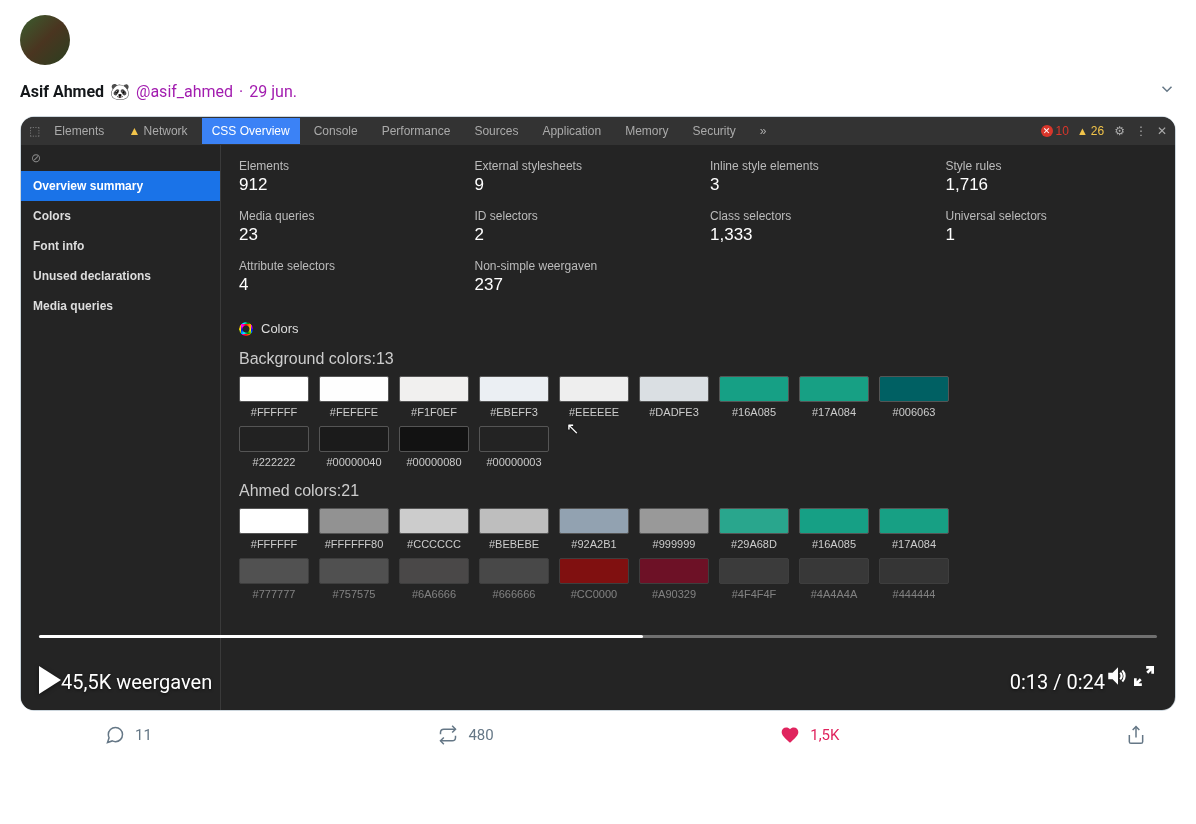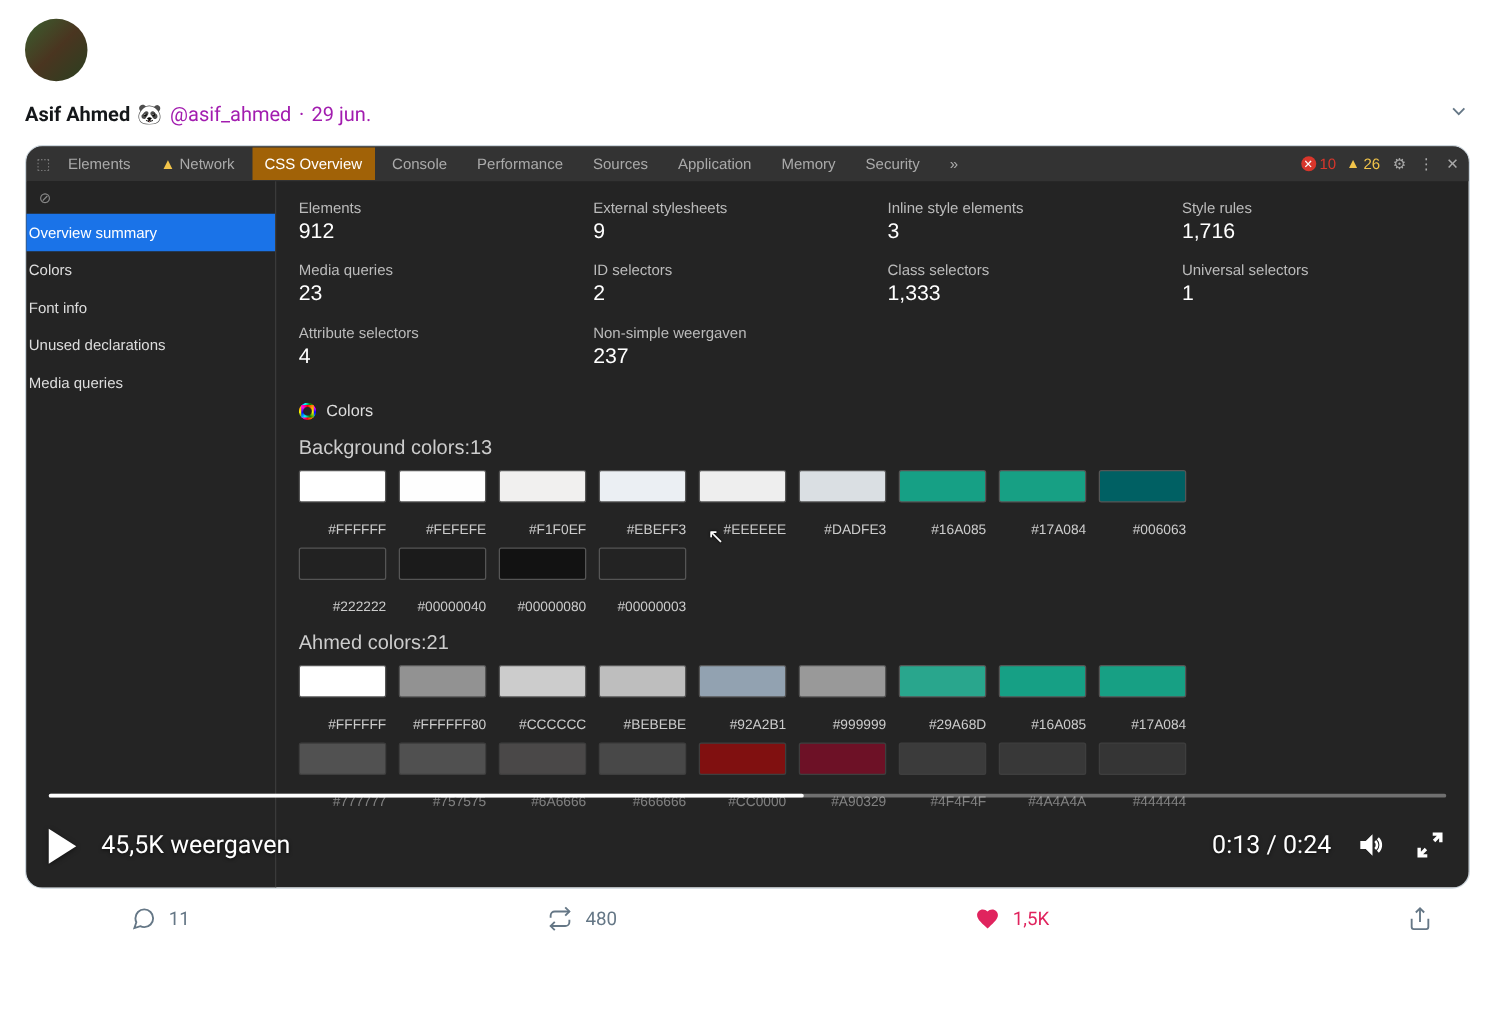--- a/index.html
+++ b/index.html
@@ -12,46 +12,46 @@
 .handle, .dot, .date { color: #a21caf; font-weight: 400; }
 .panda { font-size: 16px; }
 .caret-down { margin-left: auto; color: #657786; cursor: pointer; }
 .tweet-text { font-size: 16px; color: #14171a; margin-top: 4px; }
 .mention { color: #1da1f2; }
 .gem { font-size: 16px; }
 .media { margin-top: 14px; border-radius: 14px; overflow: hidden; border: 1px solid #ccd6dd; position: relative; background: #1a1a1a; height: 595px; }
 .devtools { width: 100%; height: 100%; background: #242424; color: #ccc; font-size: 12px; font-family: -apple-system, "Segoe UI", Arial, sans-serif; }
 .dt-toolbar { display: flex; align-items: center; background: #333; height: 28px; padding: 0 8px; gap: 4px; font-size: 12px; }
 .dt-toolbar .tab { padding: 6px 10px; color: #aaa; white-space: nowrap; cursor: pointer; }
-.dt-toolbar .tab.active { background: #a16207; color: #fff; }
+.dt-toolbar .tab.active { background: #3b82f6; color: #fff; }
 .dt-toolbar .spacer { flex: 1; }
 .dt-toolbar .errbadge { display: inline-flex; align-items: center; gap: 3px; margin-left: 4px; }
 .dt-toolbar .errdot { width: 12px; height: 12px; border-radius: 50%; background: #d9362b; color: #fff; font-size: 9px; display: inline-flex; align-items: center; justify-content: center; }
 .dt-toolbar .warntri { color: #f2c44a; font-size: 11px; }
 .dt-body { display: flex; height: calc(100% - 28px); }
 .dt-sidebar { width: 200px; background: #242424; border-right: 1px solid #3a3a3a; }
 .dt-sidebar .nohint { padding: 6px 10px; color: #888; }
-.dt-sidebar .navitem { padding: 8px 2px; color: #ddd; cursor: pointer; }
+.dt-sidebar .navitem { padding: 8px 12px; color: #ddd; cursor: pointer; font-weight: bold; }
 .dt-sidebar .navitem.active { background: #1a73e8; color: #fff; }
 .dt-main { flex: 1; padding: 14px 18px; overflow: hidden; }
 .stats-grid { display: grid; grid-template-columns: repeat(4, 1fr); gap: 14px 24px; margin-bottom: 20px; }
 .stat .label { color: #bbb; font-size: 12px; margin-bottom: 2px; }
 .stat .value { color: #fff; font-size: 17px; }
 .colors-section { margin-top: 26px; }
 .colors-title { display: flex; align-items: center; gap: 8px; color: #ddd; font-size: 13px; margin-bottom: 14px; }
 .ring { width: 14px; height: 14px; border-radius: 50%; border: 2px solid transparent; background: conic-gradient(red, orange, yellow, green, cyan, blue, magenta, red); -webkit-mask: radial-gradient(circle, transparent 3px, black 4px); mask: radial-gradient(circle, transparent 3px, black 4px); }
 .subhead { color: #ccc; font-size: 16px; margin: 6px 0 8px; }
 .swatch-row { display: flex; gap: 10px; margin-bottom: 8px; flex-wrap: wrap; }
-.swatch { display: flex; flex-direction: column; align-items: flex-end; gap: 16px; }
+.swatch { display: flex; flex-direction: column; align-items: center; gap: 4px; }
 .swatch .chip { width: 70px; height: 26px; border-radius: 2px; border: 1px solid #555; }
 .swatch .code { font-size: 11px; color: #ccc; }
 .video-overlay { position: absolute; left: 0; right: 0; bottom: 0; height: 120px; pointer-events: none; }
 .progress { position: absolute; bottom: 72px; left: 18px; right: 18px; height: 3px; background: rgba(255,255,255,0.35); border-radius: 2px; pointer-events: auto; }
 .progress .fill { width: 54%; height: 100%; background: #fff; border-radius: 2px; }
-.controls { position: absolute; bottom: 16px; left: 18px; right: 18px; display: flex; align-items: flex-start; gap: 20px; color: #fff; font-size: 20px; pointer-events: auto; text-shadow: 0 1px 3px rgba(0,0,0,0.6); }
+.controls { position: absolute; bottom: 16px; left: 18px; right: 18px; display: flex; align-items: flex-end; color: #fff; font-size: 20px; pointer-events: auto; text-shadow: 0 1px 3px rgba(0,0,0,0.6); }
 .play-btn { width: 0; height: 0; border-left: 22px solid #fff; border-top: 14px solid transparent; border-bottom: 14px solid transparent; cursor: pointer; filter: drop-shadow(0 1px 2px rgba(0,0,0,0.5)); }
 .views { font-size: 20px; font-weight: 400; }
 .ctrl-spacer { flex: 1; }
 .time { font-size: 20px; }
 .vol-icon, .fs-icon { cursor: pointer; }
 .actions { display: flex; justify-content: space-between; padding: 14px 30px 10px 85px; color: #657786; font-size: 15px; }
 .action { display: flex; align-items: center; gap: 10px; cursor: pointer; }
 .action.liked { color: #e0245e; }
 .action svg { width: 20px; height: 20px; }
 .cursor-arrow { position: absolute; top: 302px; left: 545px; font-size: 16px; color: #fff; pointer-events: none; text-shadow: 0 0 2px #000; }

